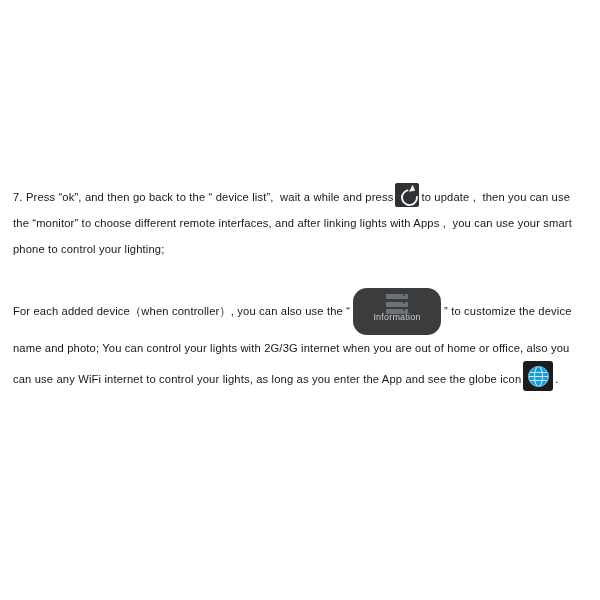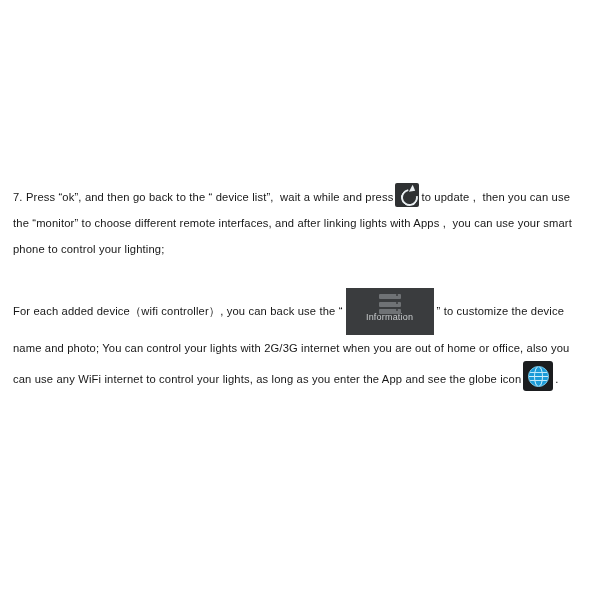--- a/index.html
+++ b/index.html
@@ -77,21 +77,21 @@
     transform: rotate(118deg);
   }
 
   
   .icon-information {
     display: inline-block;
     vertical-align: -20px;
     width: 88px;
     height: 47px;
     background: #3a3c3e;
-    border-radius: 0;
+    border-radius: 14px;
     position: relative;
     margin: 0 3px;
     overflow: hidden;
   }
   .icon-information .glyph {
     position: absolute;
     left: 50%;
     top: 5px;
     width: 22px;
     height: 22px;
@@ -187,21 +187,21 @@
   .icon-globe .lat-bot { bottom: 5px; }
 </style>
 </head>
 <body>
 
 <div class="page">
   <div class="content">
 
     <p class="para first"><span class="txt">7. Press “ok”, and then go back to the “ device list”,  wait a while and press</span><span class="icon-refresh"><span class="ring"></span><span class="arrow"></span></span><span class="txt">to update ,  then you can use the “monitor” to choose different remote interfaces, and after linking lights with Apps ,  you can use your smart phone to control your lighting;</span></p>
 
-    <p class="para second"><span class="txt">For each added device（wifi controller）, you can back use the “</span><span class="icon-information"><span class="glyph">
+    <p class="para second"><span class="txt">For each added device（when controller）, you can also use the “</span><span class="icon-information"><span class="glyph">
             <span class="bar b1">
               <span class="dot"></span>
             </span>
             <span class="bar b2">
               <span class="dot"></span>
             </span>
             <span class="bar b3">
               <span class="dot"></span>
             </span>
           </span><span class="label">Information</span></span><span class="txt">” to customize the device name and photo; You can control your lights with 2G/3G internet when you are out of home or office, also you can use any WiFi internet to control your lights, as long as you enter the App and see the globe icon</span><span class="icon-globe"><span class="sphere">

